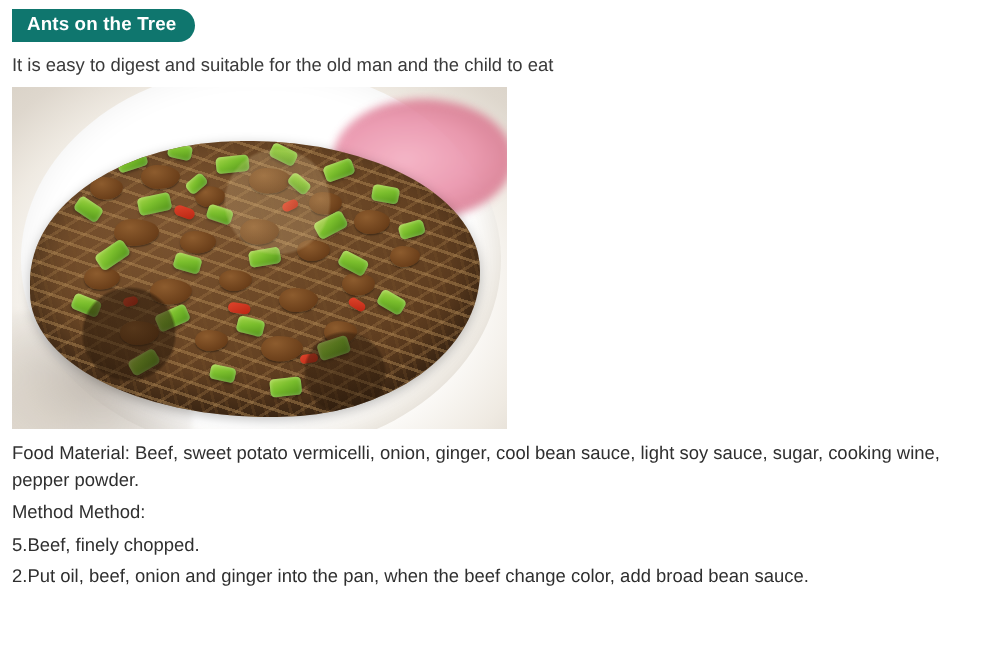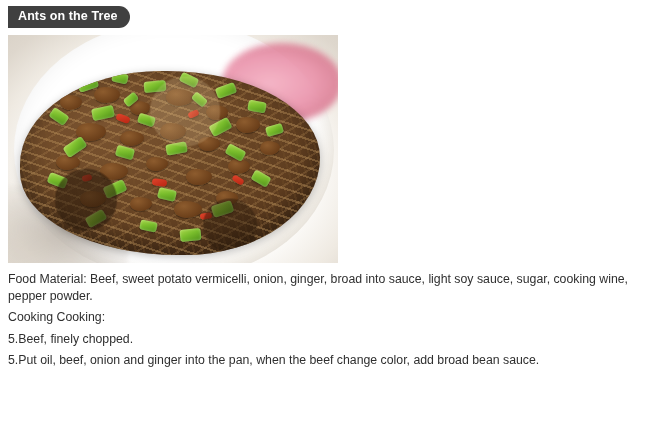--- a/index.html
+++ b/index.html
@@ -19,21 +19,21 @@
     width: 671px;
     height: 430px;
     box-sizing: border-box;
     padding: 0 4px;
   }
   .title-wrap {
     padding: 6px 0 0 4px;
   }
   .title-badge {
     display: inline-block;
-    background: #404040;
+    background: #0f766e;
     color: #ffffff;
     font-size: 12.5px;
     font-weight: bold;
     line-height: 1;
     padding: 4px 12px 5px 10px;
     border-radius: 0 11px 11px 0;
     letter-spacing: 0.1px;
   }
   .subtitle {
     font-size: 12.3px;
@@ -148,20 +148,21 @@
 </style>
 </head>
 <body>
 
 <div class="page">
 
   <div class="title-wrap">
     <span class="title-badge">Ants on the Tree</span>
   </div>
 
+  <div class="subtitle">It is easy to digest and suitable for the old man and the child to eat</div>
 
   <div class="photo-wrap">
     <div class="photo">
       <div class="plate-bg"></div>
       <div class="plate-rim"></div>
       <div class="plate-pink"></div>
       <div class="plate-dark-left"></div>
 
       <div class="noodle-mass">
 
@@ -216,19 +217,19 @@
         <div class="scallion" style="left:66px;  top:142px; width:20px; height:11px; transform:rotate(-30deg);"></div>
         <div class="scallion" style="left:120px; top:150px; width:17px; height:10px; transform:rotate(12deg);"></div>
         <div class="scallion" style="left:160px; top:158px; width:21px; height:12px; transform:rotate(-6deg);"></div>
         <div class="scallion" style="left:104px; top:24px; width:14px; height:9px; transform:rotate(-40deg);"></div>
         <div class="scallion" style="left:172px; top:24px; width:15px; height:9px; transform:rotate(40deg);"></div>
       </div>
     </div>
   </div>
 
   <div class="body-text">
-    <p class="tight">Food Material: Beef, sweet potato vermicelli, onion, ginger, broad into sauce, light soy sauce, sugar, cooking wine, pepper powder.</p>
-    <p class="tight">Cooking Cooking:</p>
+    <p class="tight">Food Material: Beef, sweet potato vermicelli, onion, ginger, cool bean sauce, light soy sauce, sugar, cooking wine, pepper powder.</p>
+    <p class="tight">Method Method:</p>
     <p class="tight">5.Beef, finely chopped.</p>
-    <p class="tight">5.Put oil, beef, onion and ginger into the pan, when the beef change color, add broad bean sauce.</p>
+    <p class="tight">2.Put oil, beef, onion and ginger into the pan, when the beef change color, add broad bean sauce.</p>
   </div>
 
 </div>
 
 </body></html>

